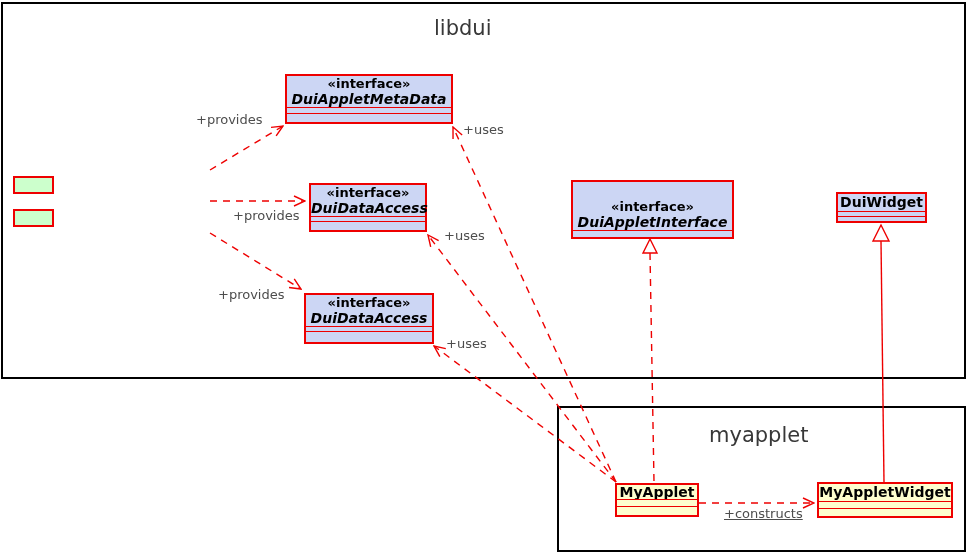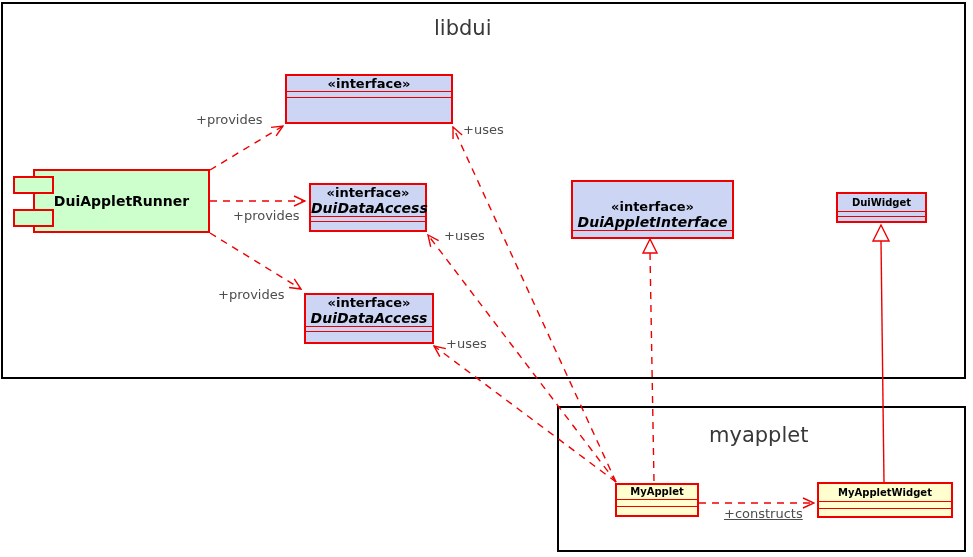--- a/index.html
+++ b/index.html
@@ -21,21 +21,21 @@
   .gen{stroke:#ee0000; stroke-width:1.4; fill:none;}
   .tri{fill:#ffffff; stroke:#ee0000; stroke-width:1.4;}
 
   
   .node{position:absolute; box-sizing:border-box; border:2px solid #ee0000;
         display:flex; flex-direction:column; z-index:2;justify-content:flex-end;}
   .iface-fill{background:#ccd6f4;}
   .class-fill{background:#fefece;}
   .stereo{font-size:13px; font-weight:bold; line-height:15px; text-align:center; color:#000; white-space:nowrap;}
   .iname{font-size:14px; font-weight:bold; font-style:italic; line-height:16px; text-align:center; color:#000; white-space:nowrap;}
-  .cname{font-size:10px; font-weight:bold; text-align:center; color:#000; white-space:nowrap;}
+  .cname{font-size:14px; font-weight:bold; text-align:center; color:#000; white-space:nowrap;}
   .row{border-top:1.5px solid #ee0000;}
   .grow{flex:1 1 auto;}
   .method{border-top:1.5px solid #ee0000; font-size:13px; font-style:italic; color:#000;
           padding-left:5px; line-height:17px; white-space:nowrap;}
 
   #n-metadata{left:285px; top:74px; width:168px; height:50px;}
   #n-metadata .row1{height:5px;}
   #n-datastore{left:309px; top:183px; width:118px; height:49px;}
   #n-datastore .row1{height:4px;}
   #n-dataaccess{left:304px; top:293px; width:130px; height:51px;}
@@ -96,26 +96,24 @@
     <line class="dep" x1="616" y1="482" x2="434" y2="346" marker-end="url(#arrow-open)"></line>
     <line class="dep" x1="699" y1="503" x2="814" y2="503" marker-end="url(#arrow-open)"></line>
     <line class="dep" x1="650" y1="253" x2="654" y2="482"></line>
     <polygon class="tri" points="650,239 643,253 657,253"></polygon>
     <line class="gen" x1="881" y1="241" x2="884" y2="482"></line>
     <polygon class="tri" points="881,225 873,241 889,241"></polygon>
   </svg>
 
   <div class="comp-tab" id="comp-tab1"></div>
   <div class="comp-tab" id="comp-tab2"></div>
-  <div id="comp-runner">
-    <div class="cname">DuiAppletRunner</div>
-  </div>
 
   <div class="node iface-fill" id="n-metadata">
     <div class="stereo">«interface»</div>
+    <div class="iname">DuiAppletMetaData</div>
     <div class="row row1"></div>
     <div class="row grow"></div>
   </div>
 
   <div class="node iface-fill" id="n-datastore">
     <div class="stereo">«interface»</div>
     <div class="iname">DuiDataAccess</div>
     <div class="row row1"></div>
     <div class="row grow"></div>
   </div>

